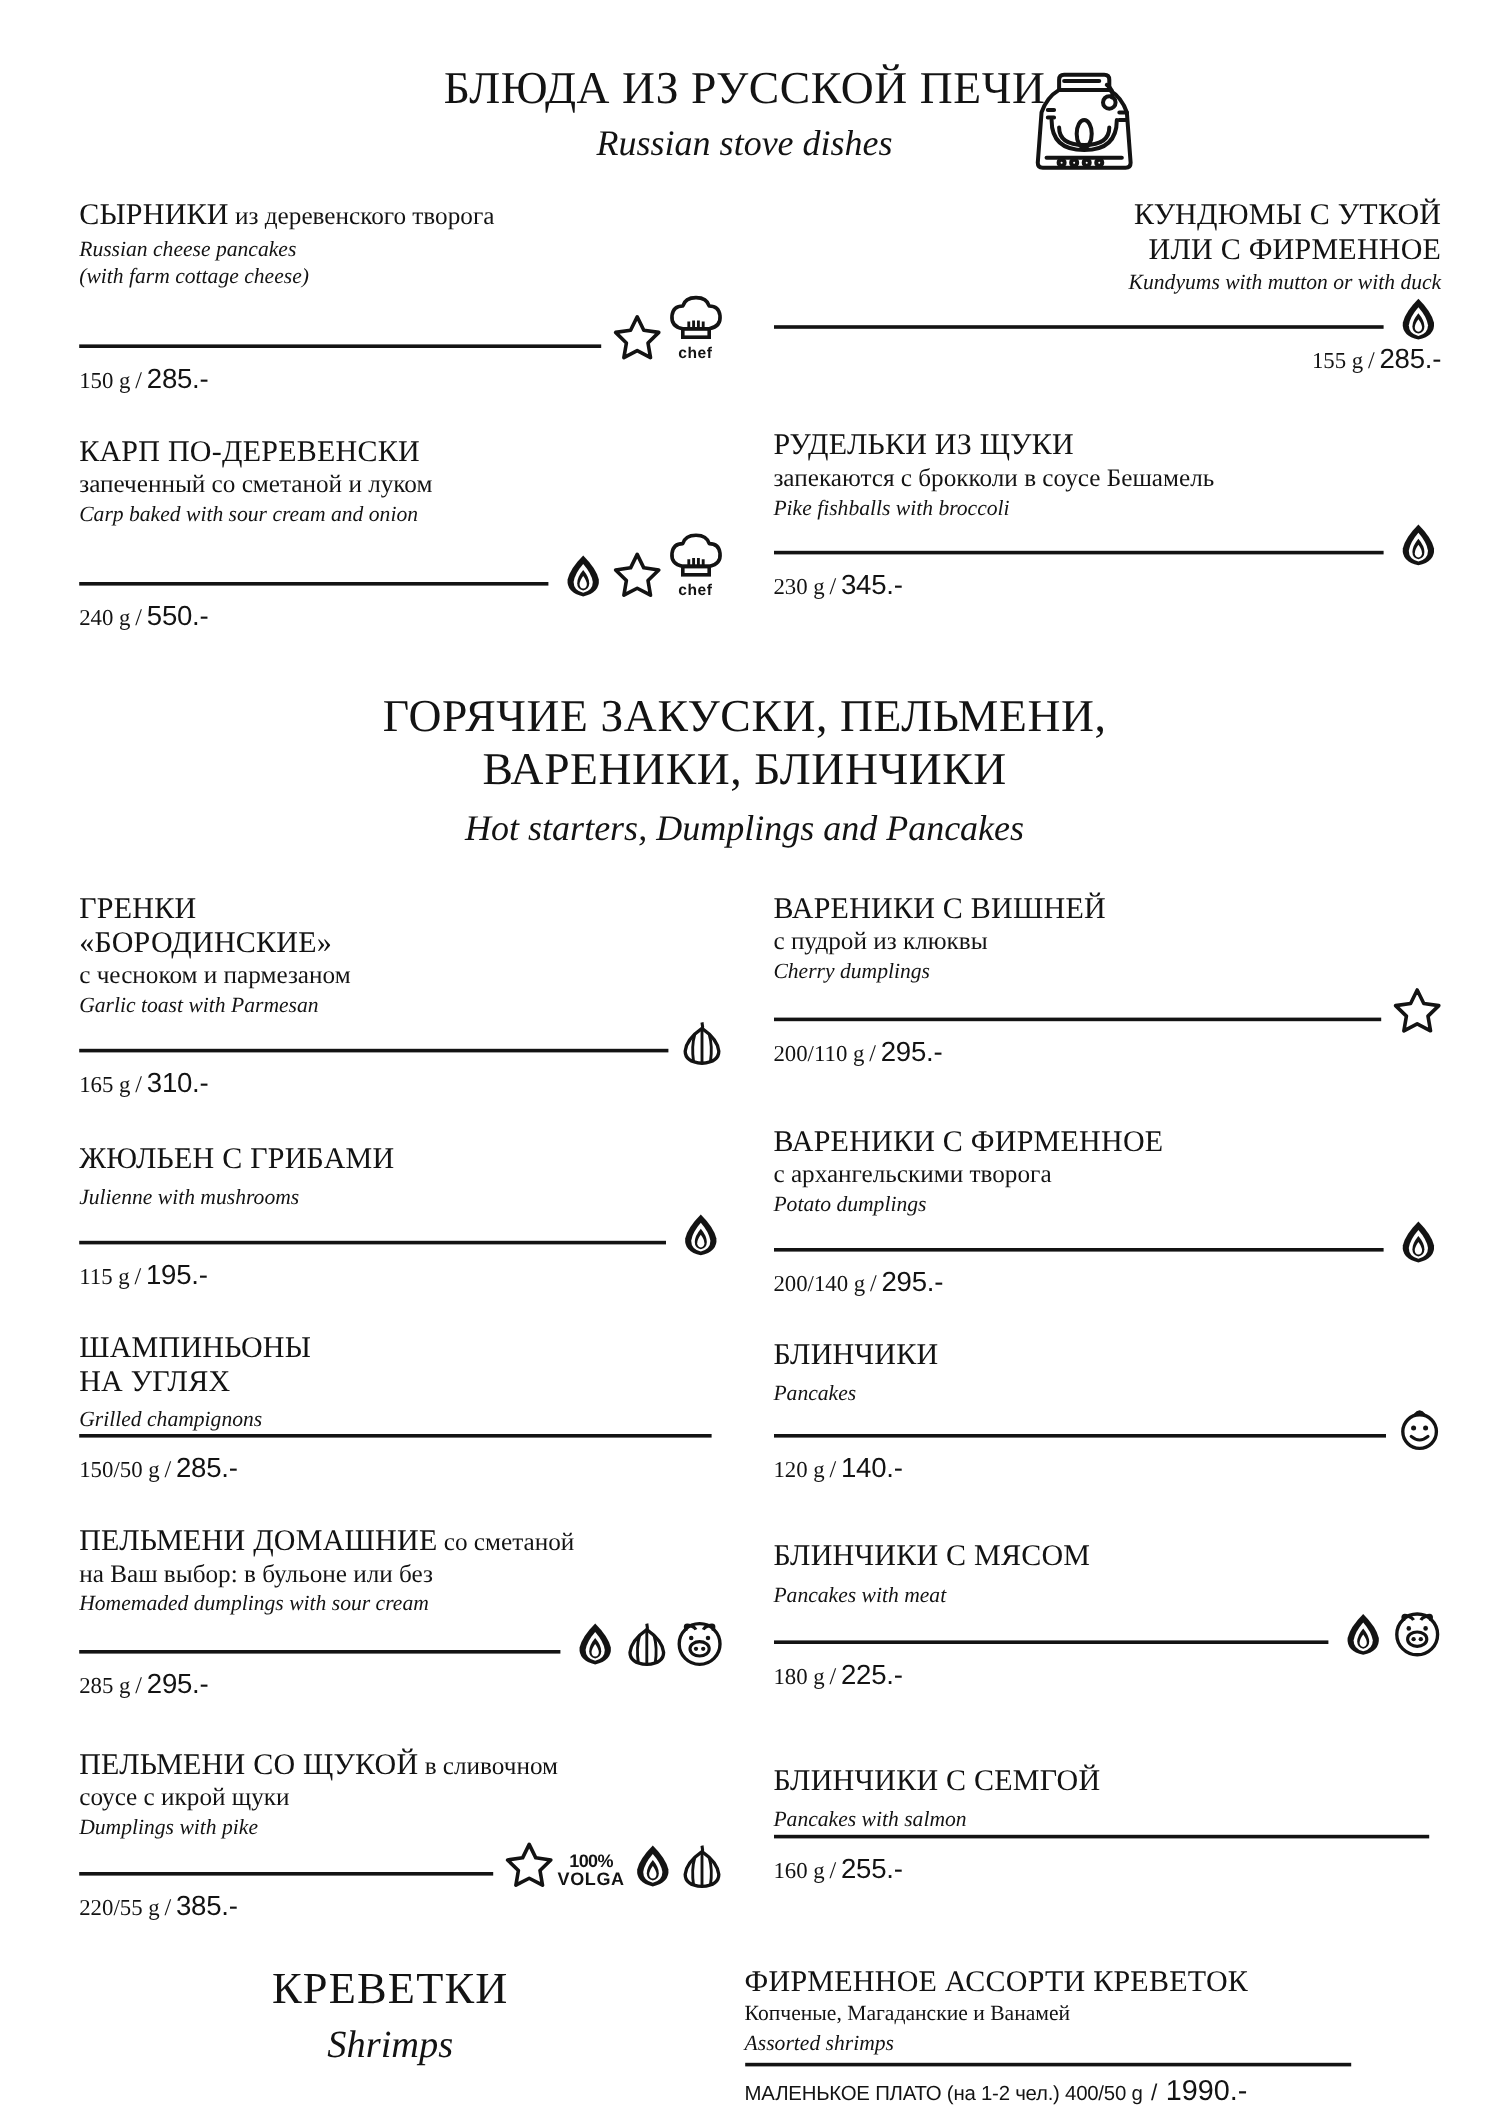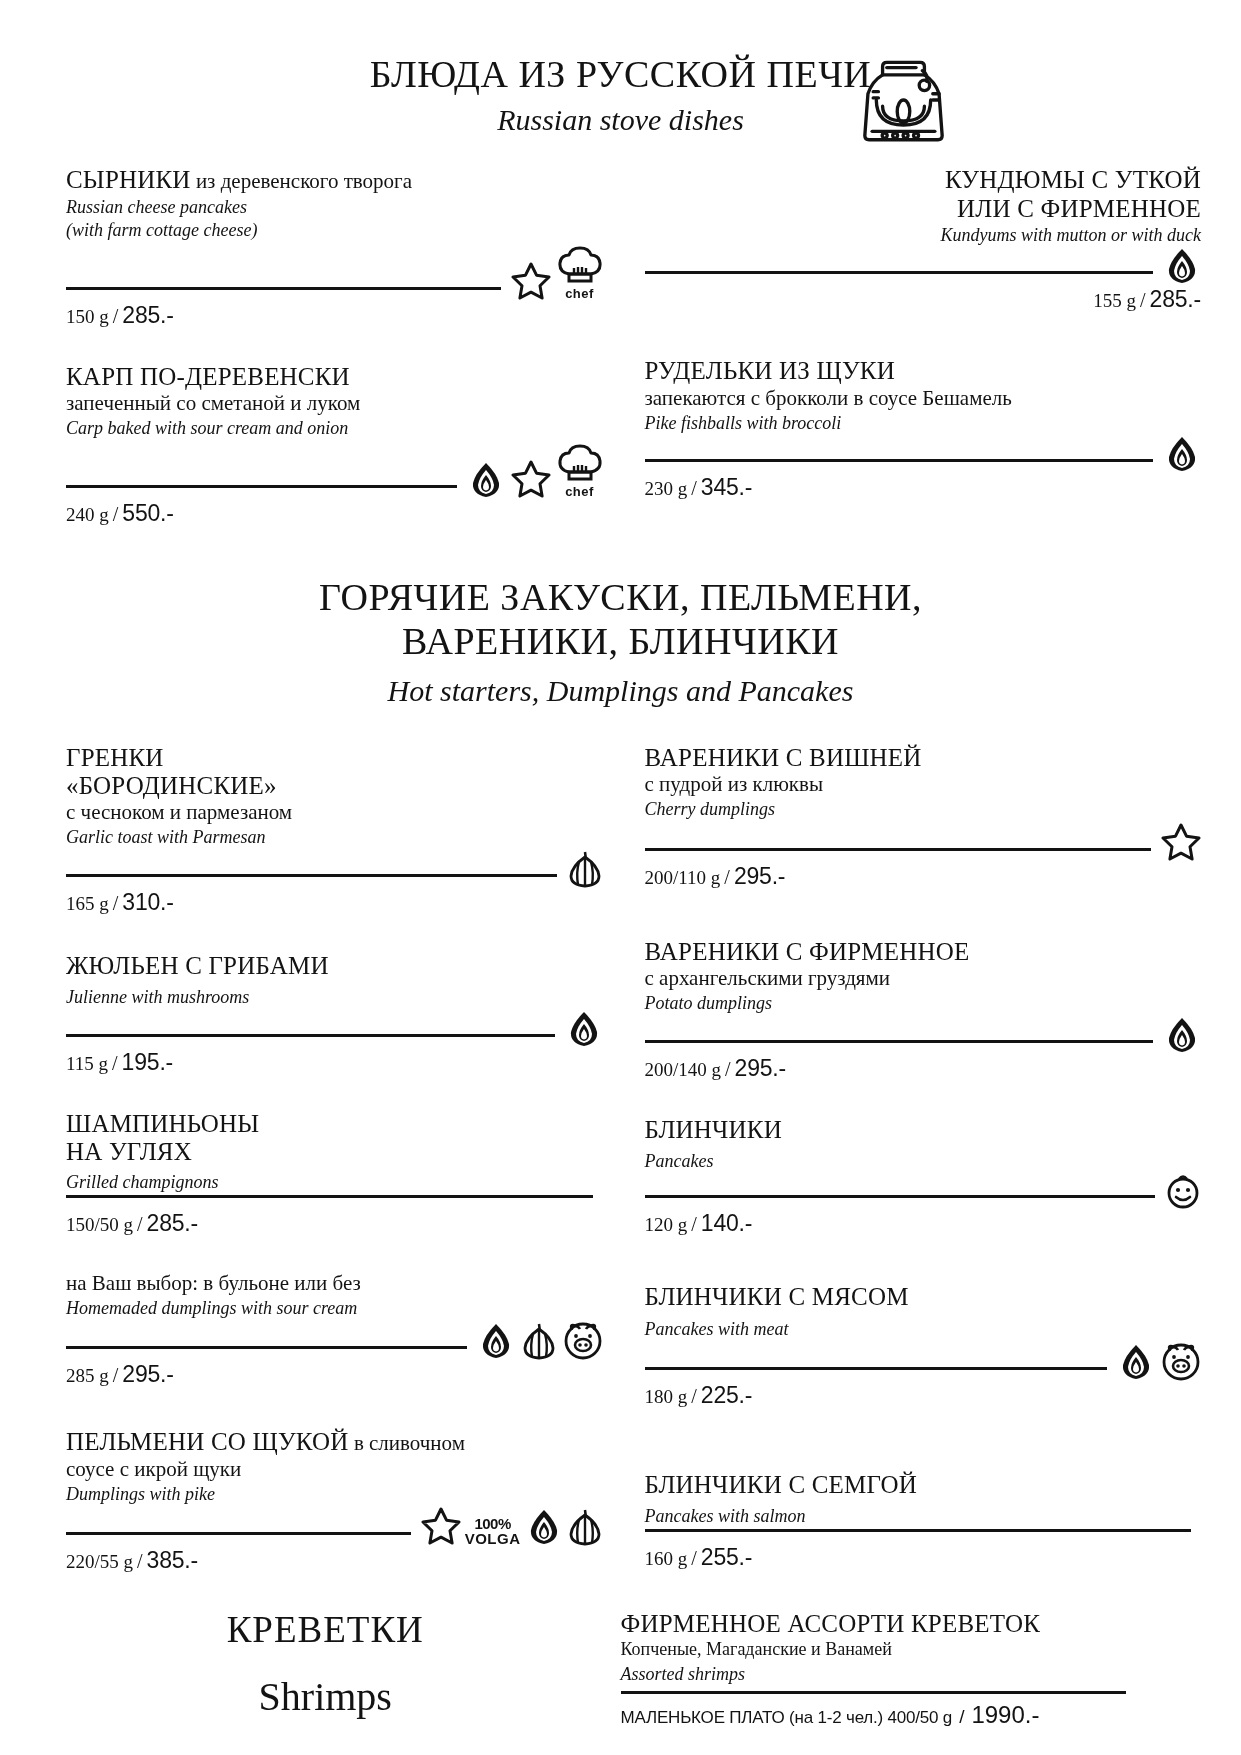--- a/index.html
+++ b/index.html
@@ -120,22 +120,23 @@
 
   
   .shrimps-title {
     text-align: center;
     font-size: 37px;
     letter-spacing: 1px;
     line-height: 1.1;
   }
   .shrimps-en {
     text-align: center;
-    font-size: 40px;
-    margin-top: 22px;
+    font-size: 32px;
+    font-style: italic;
+    margin-top: 6px;
   }
   .platter-title {
     font-size: 25px;
     line-height: 1.15;
     letter-spacing: 0.2px;
   }
   .platter-sub {
     font-size: 18px;
     line-height: 1.2;
   }
@@ -373,20 +374,23 @@
         <div class="rule-row">
           <span class="rule"></span>
           <span class="icons"></span>
         </div>
         <div class="price-row">
           <span class="grams">150/50 g</span><span class="slash">/</span><span class="amount">285.-</span>
         </div>
       </div>
 
       <div class="item" style="margin-bottom:40px;">
+        <div class="item-title">
+          <span>ПЕЛЬМЕНИ ДОМАШНИЕ</span><span class="sub-ru"> со сметаной</span>
+        </div>
         <div class="item-sub-ru">на Ваш выбор: в бульоне или без</div>
         <div class="item-en">Homemaded dumplings with sour cream</div>
         <div class="rule-row">
           <span class="rule"></span>
           <span class="icons">
             <span>
               <svg class="ico ico-onion" viewBox="0 0 38 38">
                 <path d="M19 2 Q30 13 32 22 Q33 33 19 36 Q5 33 6 22 Q8 13 19 2 Z" fill="#131313"></path>
                 <path d="M19 9 Q26 17 27 24 Q27 31 19 33 Q11 31 11 24 Q12 17 19 9 Z" fill="#fff"></path>
                 <path d="M19 14 Q24 20 24 25 Q24 30 19 31 Q14 30 14 25 Q14 20 19 14 Z" fill="#131313"></path>
@@ -480,21 +484,21 @@
             </span>
           </span>
         </div>
         <div class="price-row">
           <span class="grams">200/110 g</span><span class="slash">/</span><span class="amount">295.-</span>
         </div>
       </div>
 
       <div class="item" style="margin-bottom:34px;">
         <div class="item-title">ВАРЕНИКИ С ФИРМЕННОЕ</div>
-        <div class="item-sub-ru">с архангельскими груздями</div>
+        <div class="item-sub-ru">с архангельскими творога</div>
         <div class="item-en">Potato dumplings</div>
         <div class="rule-row">
           <span class="rule"></span>
           <span class="icons">
             <span>
               <svg class="ico ico-onion" viewBox="0 0 38 38">
                 <path d="M19 2 Q30 13 32 22 Q33 33 19 36 Q5 33 6 22 Q8 13 19 2 Z" fill="#131313"></path>
                 <path d="M19 9 Q26 17 27 24 Q27 31 19 33 Q11 31 11 24 Q12 17 19 9 Z" fill="#fff"></path>
                 <path d="M19 14 Q24 20 24 25 Q24 30 19 31 Q14 30 14 25 Q14 20 19 14 Z" fill="#131313"></path>
                 <path d="M19 19 Q22 23 22 26 Q22 29 19 29.5 Q16 29 16 26 Q16 23 19 19 Z" fill="#fff"></path>

